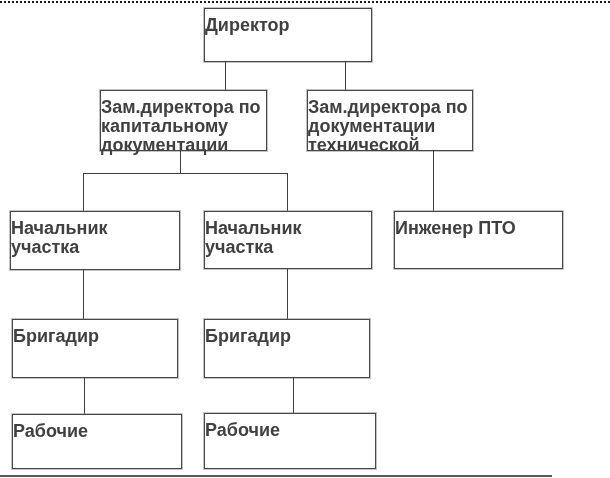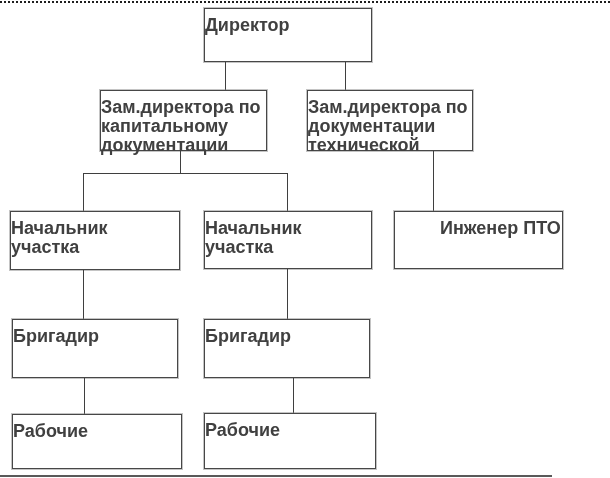--- a/index.html
+++ b/index.html
@@ -77,21 +77,21 @@
   <div class="node" style="left:10px; top:211px; width:170px; height:59px;">
     <div>Начальник</div>
     <div>участка</div>
   </div>
 
   <div class="node" style="left:204px; top:211px; width:168px; height:58px;">
     <div>Начальник</div>
     <div>участка</div>
   </div>
 
-  <div class="node" style="left:394px; top:211px; width:169px; height:58px;padding-left:45px;">
+  <div class="node" style="left:394px; top:211px; width:169px; height:58px;">
     <div>Инженер ПТО</div>
   </div>
 
   <div class="conn vline" style="left:83px; top:270px; height:49px;"></div>
   <div class="conn vline" style="left:287px; top:269px; height:50px;"></div>
 
   <div class="node" style="left:12px; top:319px; width:166px; height:59px;">
     <div>Бригадир</div>
   </div>
 

